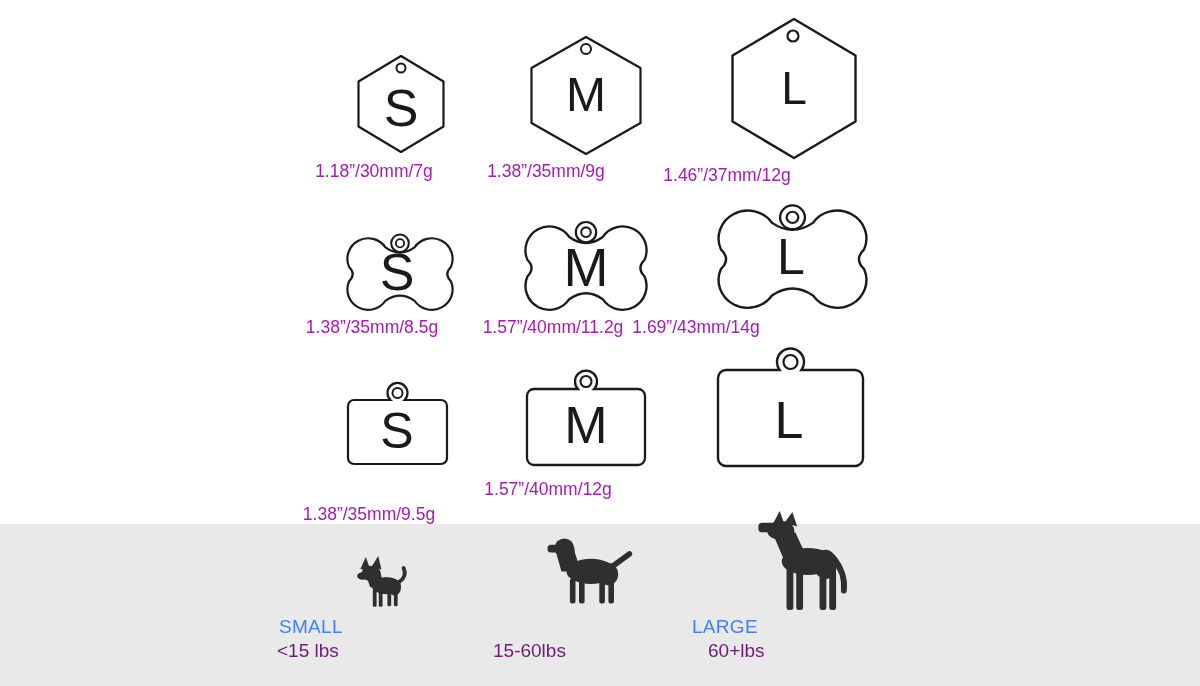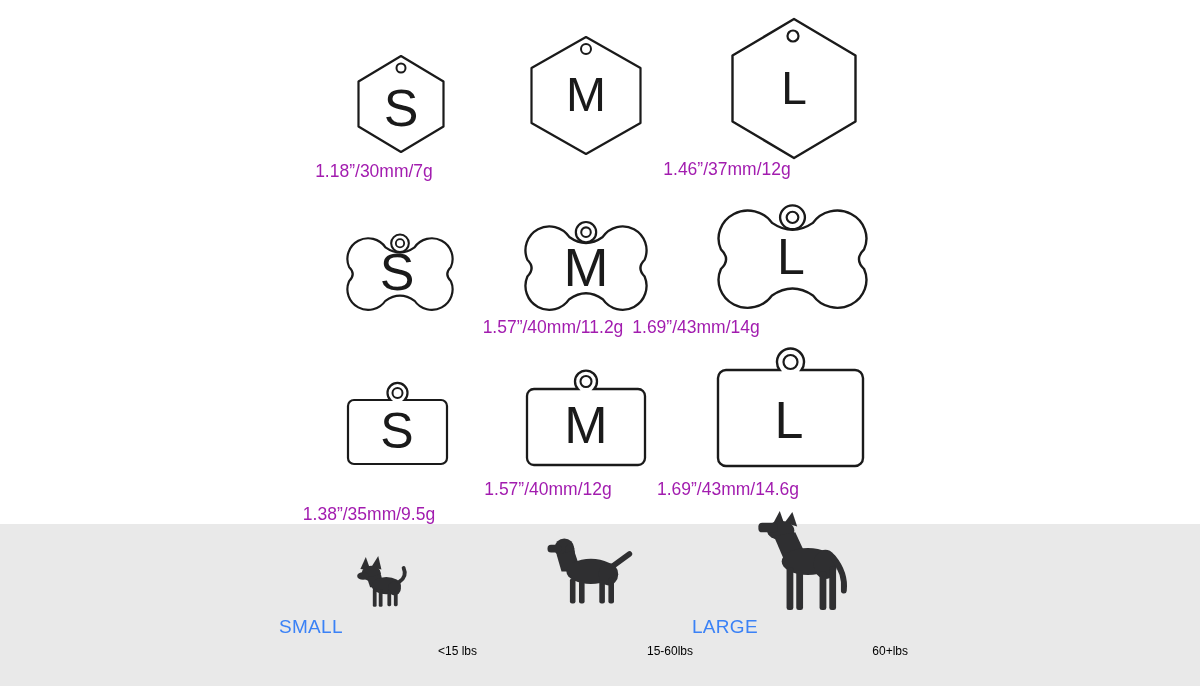--- a/index.html
+++ b/index.html
@@ -9,21 +9,21 @@
   .tag svg{display:block;overflow:visible;}
   .tag .letter{position:absolute;transform:translate(-50%,-50%);font-weight:400;
                color:#1a1a1a;line-height:1;white-space:nowrap;}
   .dims{position:absolute;width:240px;text-align:center;font-size:17.5px;color:#a21caf;
         white-space:nowrap;line-height:22px;}
   .band{position:absolute;left:0;top:524px;width:1200px;height:162px;background:#e9e9e9;}
   .dog{position:absolute;}
   .dog svg{display:block;overflow:visible;}
   .guide-label{position:absolute;width:200px;font-size:19px;color:#3b82f6;
                letter-spacing:.3px;line-height:22px;white-space:nowrap;}
-  .guide-weight{position:absolute;width:200px;text-align:right;font-size:12px;color:#000000;
+  .guide-weight{position:absolute;width:200px;text-align:left;font-size:19px;color:#701a75;
                line-height:22px;white-space:nowrap;}
   .shape{fill:#ffffff;stroke:#1a1a1a;}
 </style>
 </head>
 <body>
 
 <div class="stage">
 
   <div class="tag" style="left:357px;top:55px;width:88px;height:98px">
     <svg width="88" height="98" viewBox="0 0 88 98">
@@ -43,21 +43,22 @@
 
   <div class="tag" style="left:731px;top:18px;width:126px;height:141px">
     <svg width="126" height="141" viewBox="0 0 126 141">
       <polygon class="shape" points="63,1 124.5,37.5 124.5,103.5 63,140 1.5,103.5 1.5,37.5" stroke-width="2.4" stroke-linejoin="round"></polygon>
       <circle class="shape" cx="62" cy="18" r="5.5" stroke-width="2.2"></circle>
     </svg>
     <span class="letter" style="left:63px;top:70px;font-size:46px">L</span>
   </div>
 
   <div class="dims" style="left:254px;top:160px">1.18”/30mm/7g</div>
-  <div class="dims" style="left:607px;top:158px">1.46”/37mm/12g</div>
+  <div class="dims" style="left:426px;top:160px">1.38”/35mm/9g</div>
+  <div class="dims" style="left:607px;top:164px">1.46”/37mm/12g</div>
 
   <div class="tag" style="left:347px;top:232px;width:106px;height:78px">
     <svg width="106" height="78" viewBox="0 0 204 152" preserveAspectRatio="none">
       <path class="shape" stroke-width="4.2" d="M74,30 Q102,50 130,30 A40,40 0 0 1 200,68 Q186,82 200,96 A40,40 0 0 1 130,134 Q102,114 74,134 A40,40 0 0 1 4,96 Q18,82 4,68 A40,40 0 0 1 74,30 Z"></path>
       <circle class="shape" cx="102" cy="22" r="17" stroke-width="4"></circle>
       <circle class="shape" cx="102" cy="22" r="8" stroke-width="3.6"></circle>
     </svg>
     <span class="letter" style="left:50px;top:40px;font-size:52px">S</span>
   </div>
 
@@ -72,20 +73,21 @@
 
   <div class="tag" style="left:718px;top:202px;width:149px;height:106px">
     <svg width="149" height="106" viewBox="0 0 204 152" preserveAspectRatio="none">
       <path class="shape" stroke-width="3.3" d="M74,30 Q102,50 130,30 A40,40 0 0 1 200,68 Q186,82 200,96 A40,40 0 0 1 130,134 Q102,114 74,134 A40,40 0 0 1 4,96 Q18,82 4,68 A40,40 0 0 1 74,30 Z"></path>
       <circle class="shape" cx="102" cy="22" r="17" stroke-width="3.2"></circle>
       <circle class="shape" cx="102" cy="22" r="8" stroke-width="3"></circle>
     </svg>
     <span class="letter" style="left:73px;top:55px;font-size:50px">L</span>
   </div>
 
+  <div class="dims" style="left:252px;top:316px">1.38”/35mm/8.5g</div>
   <div class="dims" style="left:433px;top:316px">1.57”/40mm/11.2g</div>
   <div class="dims" style="left:576px;top:316px">1.69”/43mm/14g</div>
 
   <div class="tag" style="left:346px;top:382px;width:103px;height:84px">
     <svg width="103" height="84" viewBox="0 0 103 84">
       <path class="shape" stroke-width="2.2" d="M8,18 H44.4 A10,10 0 1 1 58.6,18 H95 A6,6 0 0 1 101,24 V76 A6,6 0 0 1 95,82 H8 A6,6 0 0 1 2,76 V24 A6,6 0 0 1 8,18 Z"></path>
       <circle class="shape" cx="51.5" cy="11" r="5" stroke-width="2"></circle>
     </svg>
     <span class="letter" style="left:51px;top:49px;font-size:50px">S</span>
   </div>
@@ -101,21 +103,20 @@
   <div class="tag" style="left:716px;top:356px;width:149px;height:112px">
     <svg width="149" height="112" viewBox="0 0 149 112">
       <path class="shape" stroke-width="2.4" d="M10,14 H63.6 A13.5,13.5 0 1 1 85.4,14 H139 A8,8 0 0 1 147,22 V102 A8,8 0 0 1 139,110 H10 A8,8 0 0 1 2,102 V22 A8,8 0 0 1 10,14 Z"></path>
       <circle class="shape" cx="74.5" cy="6" r="7" stroke-width="2.2"></circle>
     </svg>
     <span class="letter" style="left:73px;top:64px;font-size:52px">L</span>
   </div>
 
   <div class="dims" style="left:249px;top:503px">1.38”/35mm/9.5g</div>
   <div class="dims" style="left:428px;top:478px">1.57”/40mm/12g</div>
-  <div class="dims" style="left:608px;top:478px">1.69”/43mm/14.6g</div>
 
   <div class="band"></div>
 
   <div class="dog" style="left:355px;top:556px;width:54px;height:54px">
     <svg width="54" height="54" viewBox="0 0 100 100">
       <g fill="#2f2f31" stroke="none">
         <polygon points="20,2 29,27 10,24"></polygon>
         <polygon points="43,0 49,25 30,21"></polygon>
         <ellipse cx="30" cy="32" rx="18" ry="14"></ellipse>
         <ellipse cx="15" cy="37" rx="11" ry="7"></ellipse>

